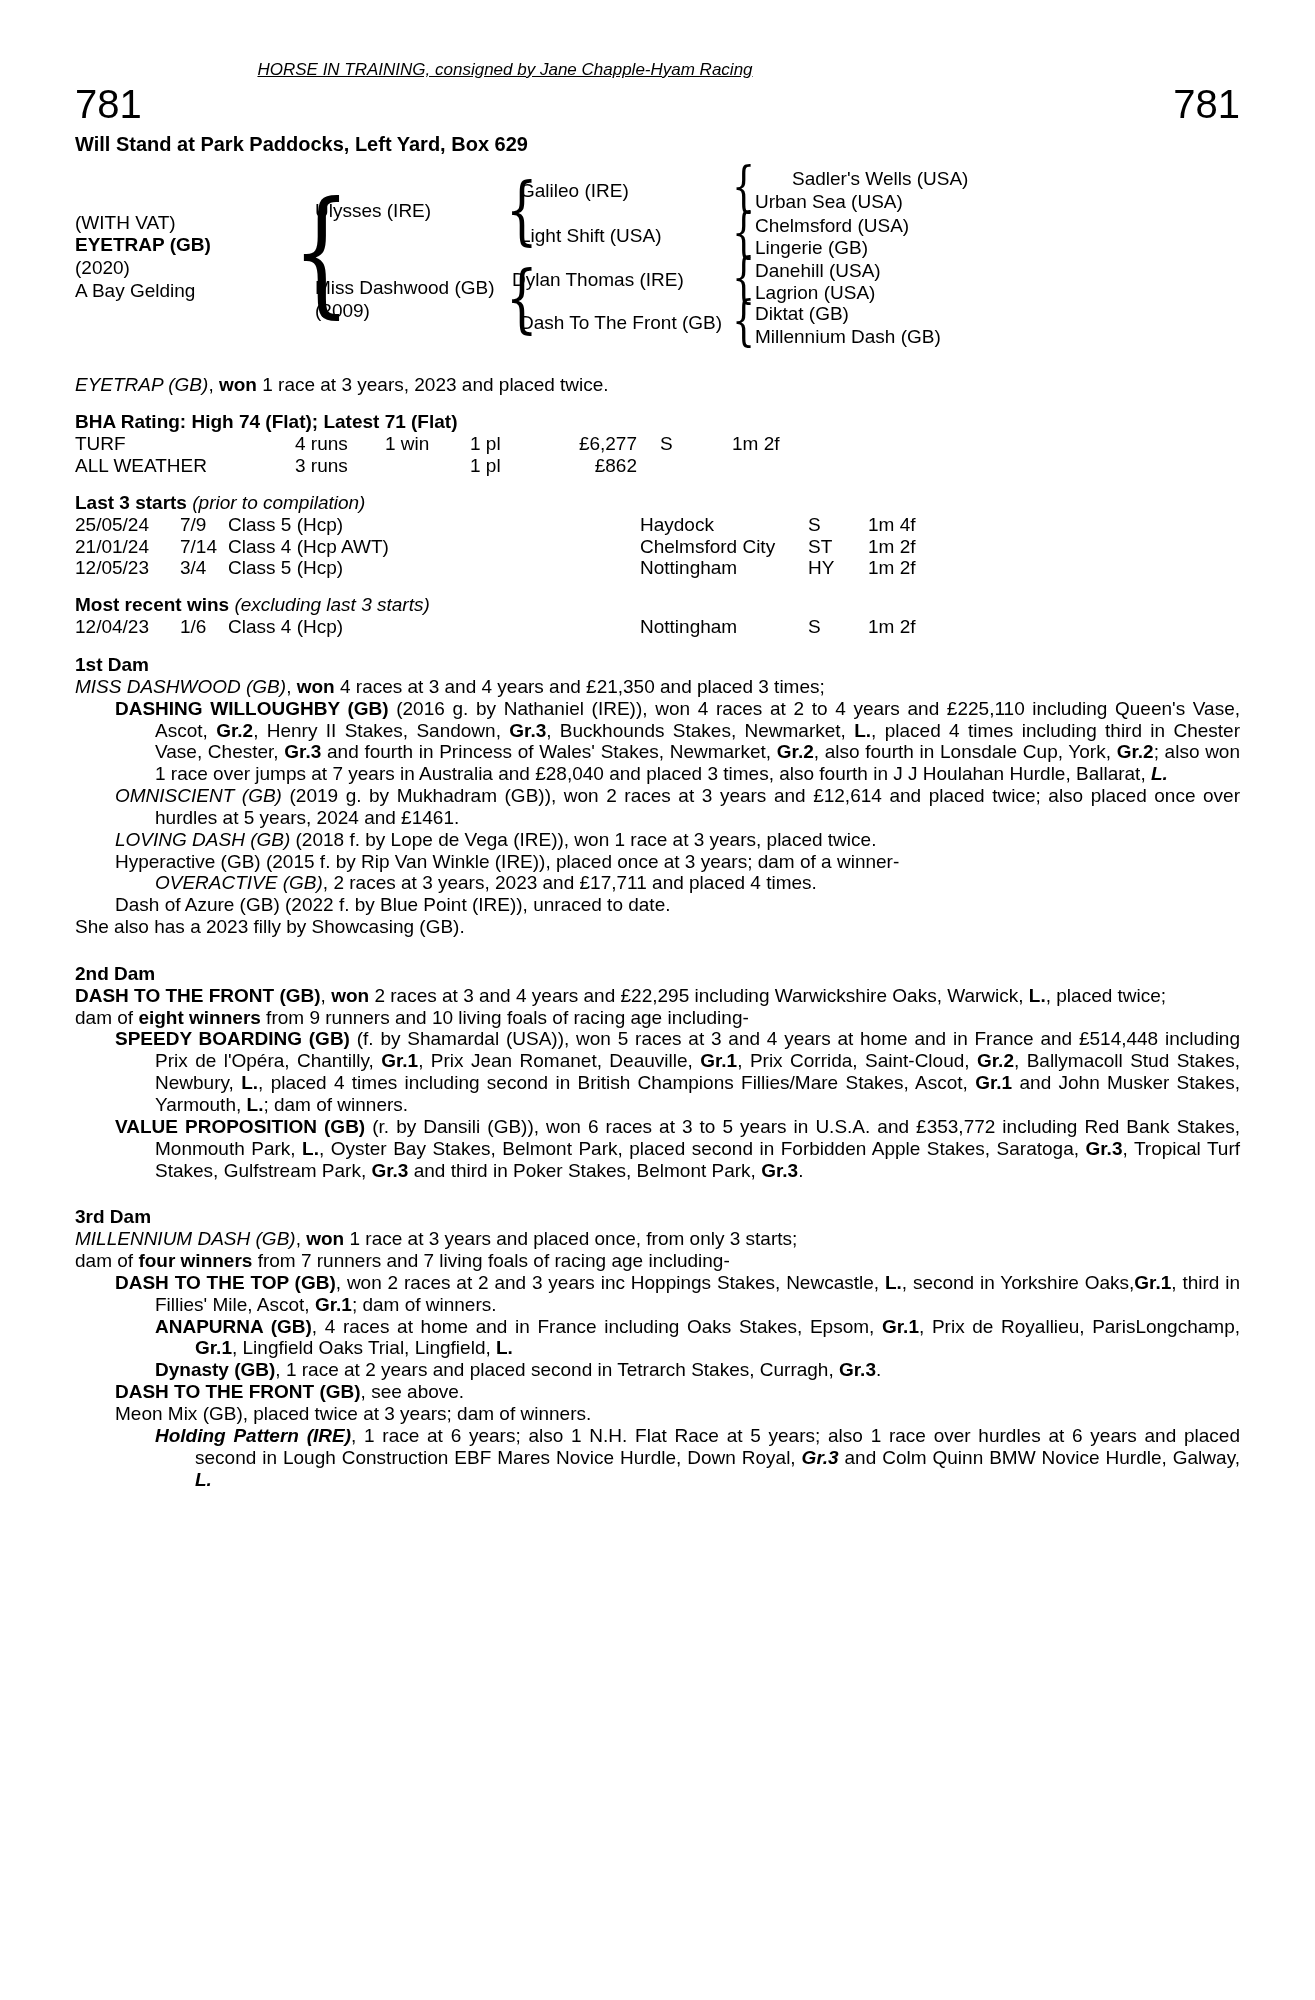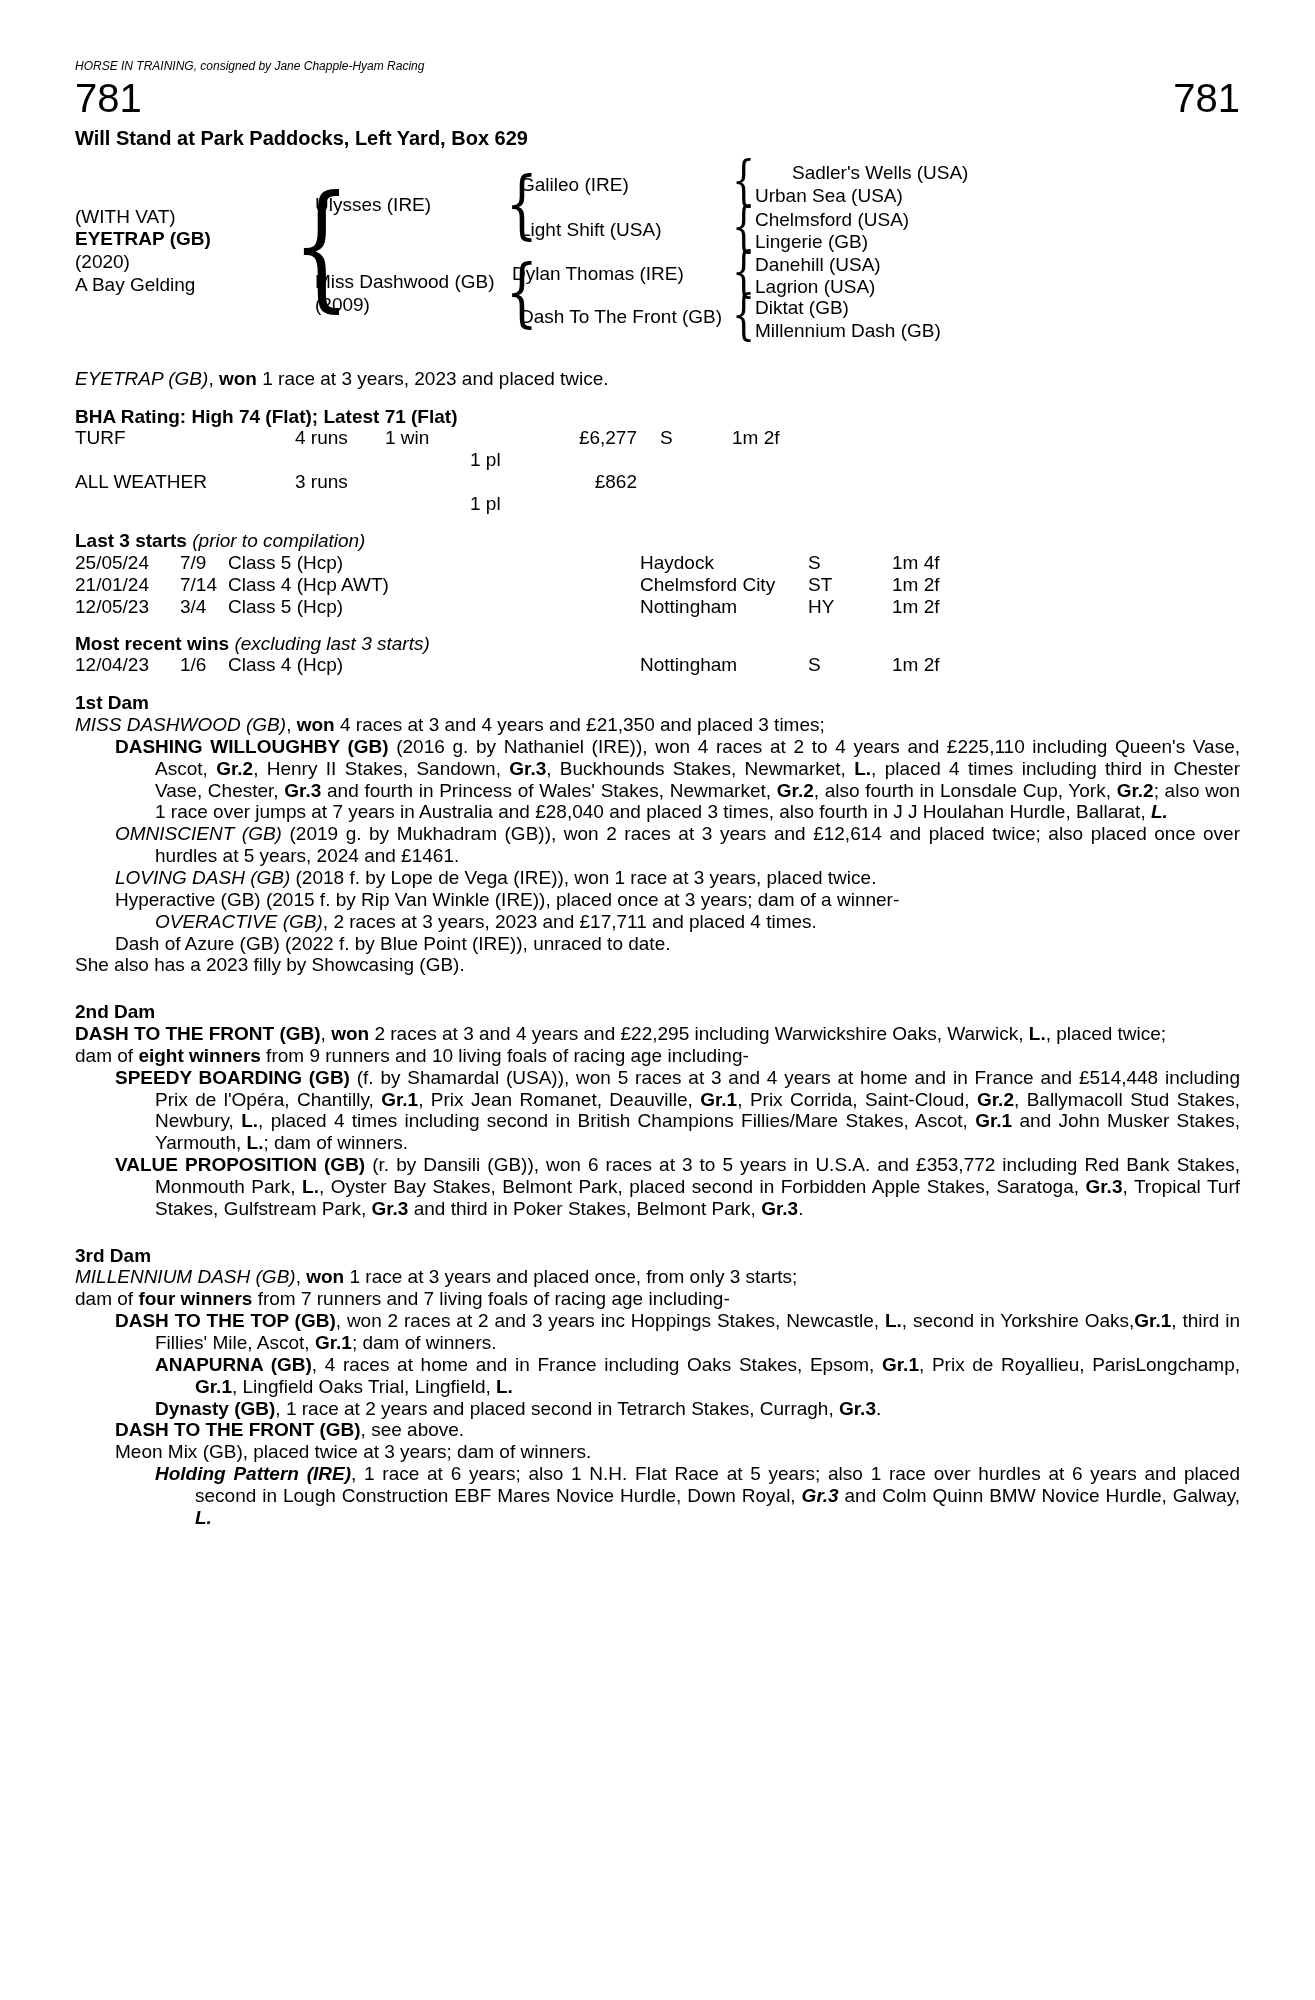--- a/index.html
+++ b/index.html
@@ -5,21 +5,21 @@
   * { margin:0; padding:0; box-sizing:border-box; }
   html,body { background:#ffffff; }
   body {
     width:1315px; height:2000px; overflow:hidden;
     color:#000;
     font-family:"Liberation Sans", sans-serif;
     font-size:19px; line-height:1.15;
   }
   .page { padding:60px 75px 0 75px; width:1315px; }
 
-  .consignor { font-style:italic; width:860px; text-align:left; font-size:12px; }
+  .consignor { font-style:italic; width:860px; text-align:center; font-size:17px;text-decoration:underline; }
   .lot-row { display:flex; justify-content:space-between; align-items:flex-start;
              font-weight:normal; font-size:40px; line-height:1.0; margin-top:4px; }
   .stand { font-weight:bold; font-size:20px; margin-top:9px; }
 
   
   .pedigree { position:relative; height:196px; margin-top:6px; }
   .pedigree .pnode { position:absolute; white-space:nowrap; }
   .pname { font-weight:bold; }
   .brace { position:absolute; line-height:1; font-family:"DejaVu Serif", serif;
            transform:scale(0.7,1.05); transform-origin:center center; font-weight:400; }
@@ -38,33 +38,33 @@
   .seg-i  { font-style:italic; }
   .seg-bi { font-weight:bold; font-style:italic; }
 
   .race-summary { margin-top:16px; }
   .rating { font-weight:bold; margin-top:16px; }
 
   .rec-row { display:flex; }
   .c-surface { width:220px; }
   .c-runs    { width:90px; }
   .c-wins    { width:85px; }
-  .c-pl      { width:70px;margin-top:22px; }
+  .c-pl      { width:70px; }
   .c-earn    { width:97px; text-align:right; }
   .c-going   { width:95px; padding-left:23px; }
   .c-dist    { flex:1; }
 
   .section-h { margin-top:15px; }
   .starts-row { display:flex; }
   .s-date   { width:105px; }
   .s-pos    { width:48px; }
   .s-race   { width:412px; }
   .s-course { width:168px; }
   .s-going  { width:60px; }
-  .s-dist   { flex:1;margin-left:24px; }
+  .s-dist   { flex:1; }
 
   .dam-h { font-weight:bold; margin-top:25px; }
   .dam-h-first { font-weight:bold; margin-top:16px; }
 </style>
 </head>
 <body>
 
 <div class="page">
 
   <div class="consignor">HORSE IN TRAINING, consigned by Jane Chapple-Hyam Racing</div>

